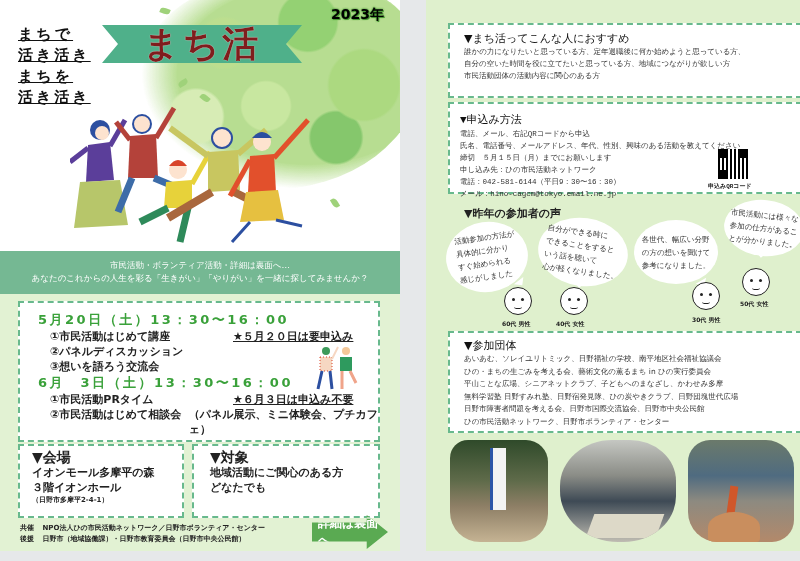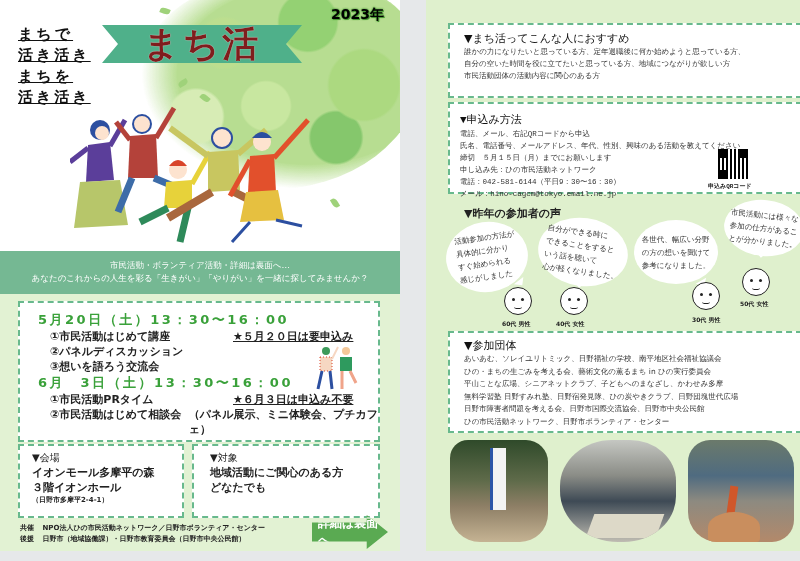--- a/index.html
+++ b/index.html
@@ -36,21 +36,21 @@
   .schedule { left: 18px; top: 7px; width: 362px; height: 141px; padding: 8px 0 0 18px; }
   .date { color: #3aa13a; font-weight: bold; font-size: 13px; letter-spacing: 2.5px; line-height: 18px; }
   .item { font-weight: bold; font-size: 11px; line-height: 15px; padding-left: 12px; display: flex; }
   .item .t { width: 155px; }
   .note { text-decoration: underline; margin-left: 28px; }
   .small { font-size: 11px; font-weight: bold; align-self: center; }
   .dancers { position: absolute; right: 18px; top: 40px; width: 50px; height: 50px; }
 
   .venue { left: 18px; top: 150px; width: 166px; height: 74px; padding: 4px 0 0 12px; }
   .target { left: 192px; top: 150px; width: 188px; height: 74px; padding: 4px 16px 0 16px; }
-  .box-h { font-weight: normal; font-size: 10px; line-height: 15px; }
+  .box-h { font-weight: bold; font-size: 14px; line-height: 15px; }
   .box-b { font-weight: bold; font-size: 11px; line-height: 15px; }
   .box-s { font-weight: bold; font-size: 7px; line-height: 11px; }
 
   .credits { position: absolute; left: 20px; top: 229px; font-size: 7px; font-weight: bold; line-height: 11px; }
   .credits b { display: inline-block; width: 20px; }
   .arrow { position: absolute; left: 312px; top: 221px; width: 76px; height: 34px; background: #5aaa52;
     clip-path: polygon(0 22%, 72% 22%, 72% 0, 100% 50%, 72% 100%, 72% 78%, 0 78%); display: flex; align-items: center; padding-left: 6px; }
   .arrow span { color: #fff; font-weight: bold; font-size: 12px; }
 
   

